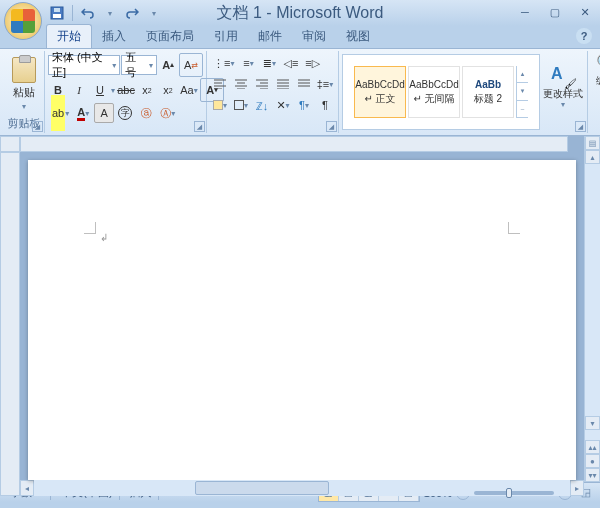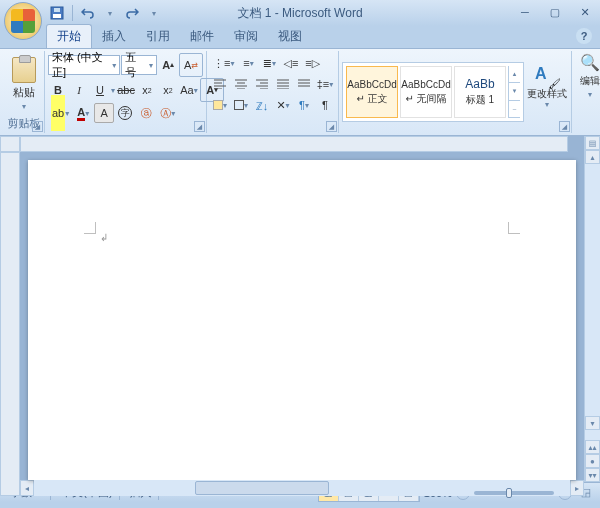--- a/index.html
+++ b/index.html
@@ -5,21 +5,21 @@
 * { margin: 0; padding: 0; box-sizing: border-box; font-family: "Microsoft YaHei", SimSun, Arial, sans-serif; font-size: 11px; }
 body { width: 600px; height: 508px; background: #b9d1ea; overflow: hidden; }
 
 
 .titlebar { height: 26px; background: linear-gradient(#d6e5f5, #b9d1ea); display: flex; align-items: center; position: relative; }
 .office-btn { width: 38px; height: 38px; border-radius: 50%; background: radial-gradient(#fff, #f7e0a0 40%, #e7b84a); border: 1px solid #8aa7c9; position: absolute; left: 4px; top: 2px; z-index: 10; display: flex; align-items: center; justify-content: center; }
 .office-btn-inner { width: 24px; height: 24px; background: conic-gradient(#e8613a 0 25%, #56a039 25% 50%, #2f7bbf 50% 75%, #f4b920 75%); border-radius: 3px; }
 .qat { margin-left: 48px; display: flex; gap: 4px; align-items: center; }
 .qat-btn { width: 18px; height: 18px; display: flex; align-items: center; justify-content: center; color: #365f91; cursor: pointer; }
 .qat-sep { width: 1px; height: 16px; background: #9ab5d4; margin: 0 2px; }
-.title-text { position: absolute; left: 50%; transform: translateX(-50%); color: #3b5a7f; font-size: 12px; }
+.title-text { position: absolute; left: 50%; transform: translateX(-50%); color: #3b5a7f; font-size: 16px; }
 .win-controls { position: absolute; right: 4px; top: 4px; display: flex; gap: 8px; }
 .win-btn { width: 22px; height: 16px; color: #3b5a7f; display: flex; align-items: center; justify-content: center; cursor: pointer; }
 
 
 .tabs { height: 22px; margin-left: 46px; display: flex; align-items: flex-end; position: relative; }
 .tab { padding: 3px 10px; color: #3b5a7f; cursor: pointer; font-size: 12px; }
 .tab.active { background: #e8f0fa; border: 1px solid #9ab5d4; border-bottom: none; border-radius: 3px 3px 0 0; color: #15428b; }
 .help-icon { position: absolute; right: 8px; top: 2px; width: 16px; height: 16px; border-radius: 50%; background: #c9dff2; color: #3b5a7f; display: flex; align-items: center; justify-content: center; cursor: pointer; font-weight: bold; }
 
 
@@ -35,25 +35,25 @@
 .btn-label { font-size: 11px; color: #333; }
 .dd-arrow { font-size: 8px; color: #6a88ab; }
 
 .col { display: flex; flex-direction: column; gap: 1px; }
 .row { display: flex; align-items: center; gap: 1px; }
 .tb { height: 20px; min-width: 20px; border: 1px solid transparent; display: flex; align-items: center; justify-content: center; cursor: pointer; color: #333; padding: 0 2px; border-radius: 2px; }
 .combo { height: 20px; background: #fff; border: 1px solid #9ab5d4; display: flex; align-items: center; padding: 0 3px; font-size: 11px; }
 .combo .dd { margin-left: 3px; font-size: 8px; color: #6a88ab; }
 .highlight-box { border: 1px solid #9ab5d4; padding: 1px; border-radius: 2px; }
 
-.style-gallery { display: flex; gap: 2px; border: 1px solid #b5cce4; background: #fff; padding: 3px; }
+.style-gallery { display: flex; gap: 2px; border: 1px solid #b5cce4; background: #fff; padding: 11px; }
 .style-item { width: 52px; height: 52px; border: 1px solid #e2e2e2; display: flex; flex-direction: column; align-items: center; justify-content: center; cursor: pointer; gap: 2px; }
 .style-item.sel { border-color: #f9b94e; background: #fff5dc; }
 .style-preview { font-size: 10px; color: #333; }
-.style-preview.big { font-size: 12px; font-weight: normal; color: #1f497d; }
+.style-preview.big { font-size: 10px; font-weight: bold; color: #1f497d; }
 .style-name { font-size: 10px; color: #333; }
 .style-spinner { width: 12px; display: flex; flex-direction: column; border-left: 1px solid #b5cce4; }
 .style-spinner div { flex: 1; display: flex; align-items: center; justify-content: center; font-size: 7px; color: #6a88ab; border-bottom: 1px solid #b5cce4; cursor: pointer; }
 
 .change-styles { display: flex; flex-direction: column; align-items: center; width: 42px; height: 54px; cursor: pointer; gap: 1px; }
 .cs-icon { width: 24px; height: 22px; position: relative; }
 .cs-icon .aa { font-size: 16px; font-weight: bold; color: #2f7bbf; }
 .cs-icon .brush { position: absolute; right: -2px; bottom: -2px; font-size: 10px; }
 
 .edit-btn { display: flex; flex-direction: column; align-items: center; width: 30px; height: 54px; cursor: pointer; gap: 2px; }
@@ -129,20 +129,21 @@
   <div class="win-controls">
     <div class="win-btn">─</div>
     <div class="win-btn">▢</div>
     <div class="win-btn">✕</div>
   </div>
 </div>
 
 <div class="tabs">
   <div class="tab active">开始</div>
   <div class="tab">插入</div>
+  <div class="tab">页面布局</div>
   <div class="tab">引用</div>
   <div class="tab">邮件</div>
   <div class="tab">审阅</div>
   <div class="tab">视图</div>
   <div class="help-icon">?</div>
 </div>
 
 <div class="ribbon">
 
   <div class="group" style="width:46px">
@@ -278,21 +279,21 @@
         <div class="style-item sel">
           <div class="style-preview">AaBbCcDd</div>
           <div class="style-name">↵ 正文</div>
         </div>
         <div class="style-item">
           <div class="style-preview">AaBbCcDd</div>
           <div class="style-name">↵ 无间隔</div>
         </div>
         <div class="style-item">
           <div class="style-preview big">AaBb</div>
-          <div class="style-name">标题 1</div>
+          <div class="style-name">标题 2</div>
         </div>
         <div class="style-spinner">
           <div>▴</div>
           <div>▾</div>
           <div>⎯</div>
         </div>
       </div>
       <div class="change-styles">
         <div class="cs-icon"><span class="aa">A</span><span class="brush">🖌</span></div>
         <span class="btn-label" style="font-size:10px;line-height:1.1;text-align:center">更改样式</span>

